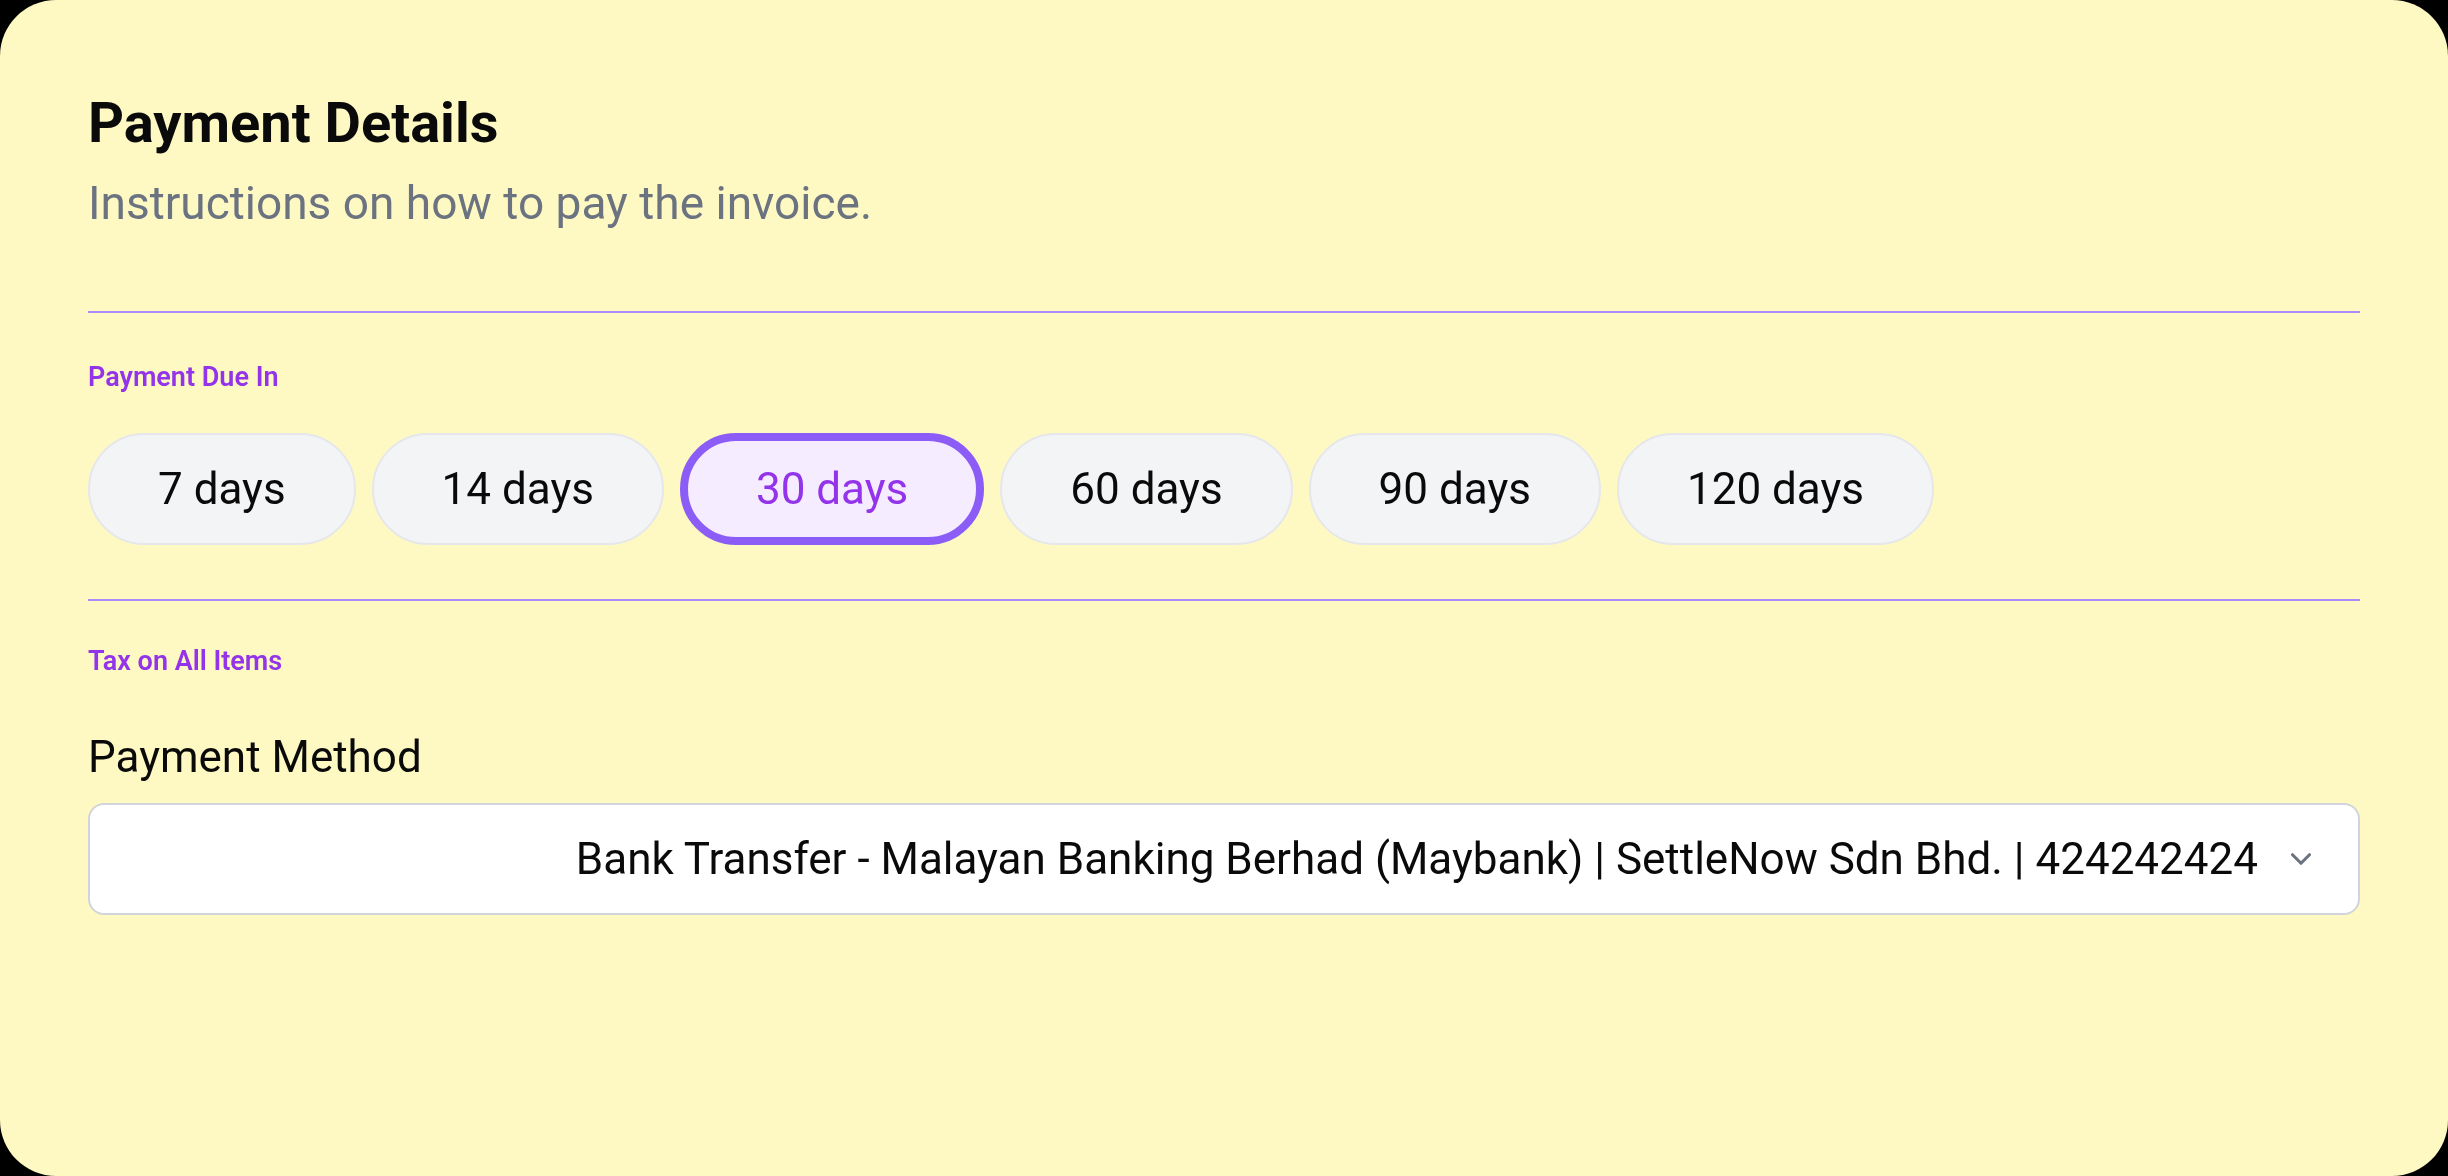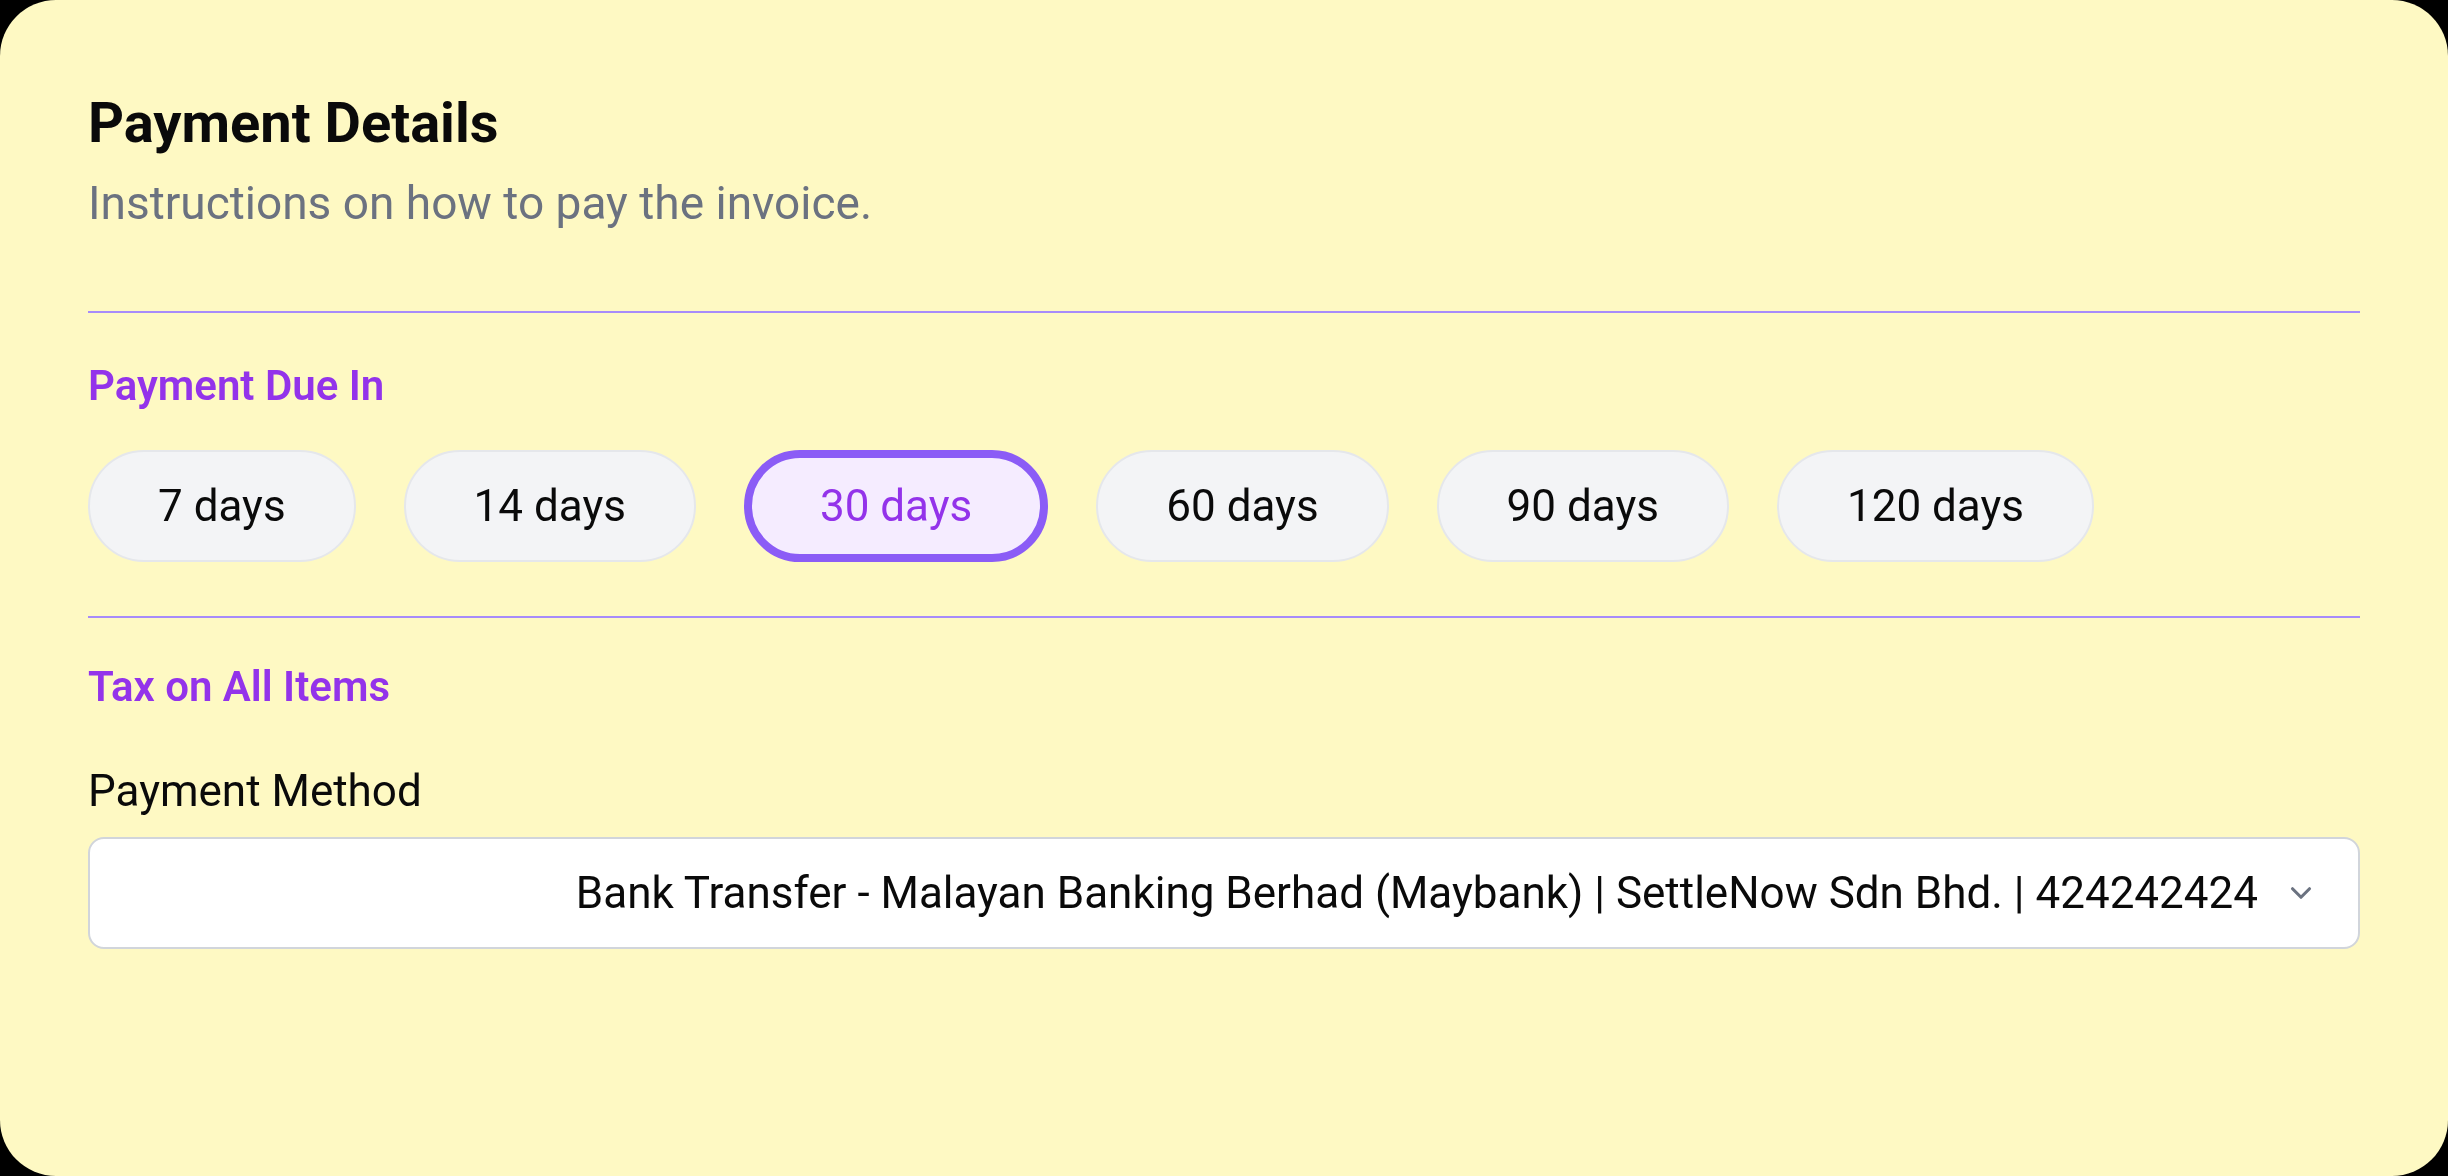--- a/index.html
+++ b/index.html
@@ -35,28 +35,28 @@
       line-height: 1.4;
       margin-top: 13px;
     }
     .divider {
       border: none;
       border-top: 2px solid #a78bfa;
       margin-top: 76px;
       margin-bottom: 48px;
     }
     .section-label {
-      font-size: 42px;
+      font-size: 27px;
       font-weight: 600;
       color: #9333ea;
       margin-bottom: 40px;
     }
     .chip-row {
       display: flex;
-      gap: 48px;
+      gap: 16px;
       flex-wrap: nowrap;
       margin-bottom: 40px;
     }
     .chip {
       display: inline-flex;
       align-items: center;
       justify-content: center;
       height: 112px;
       padding: 0 68px;
       border-radius: 9999px;

